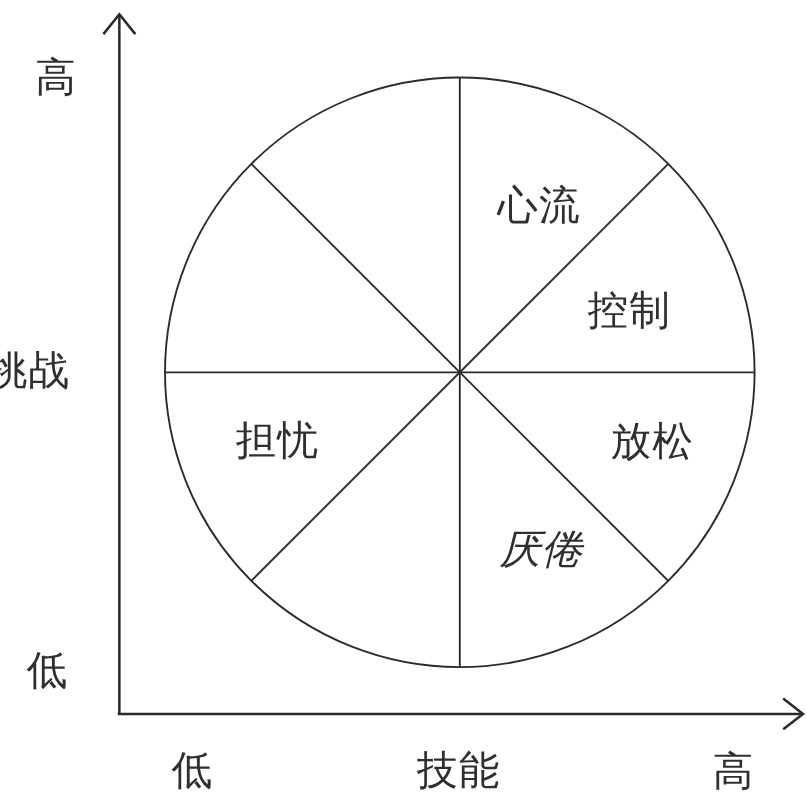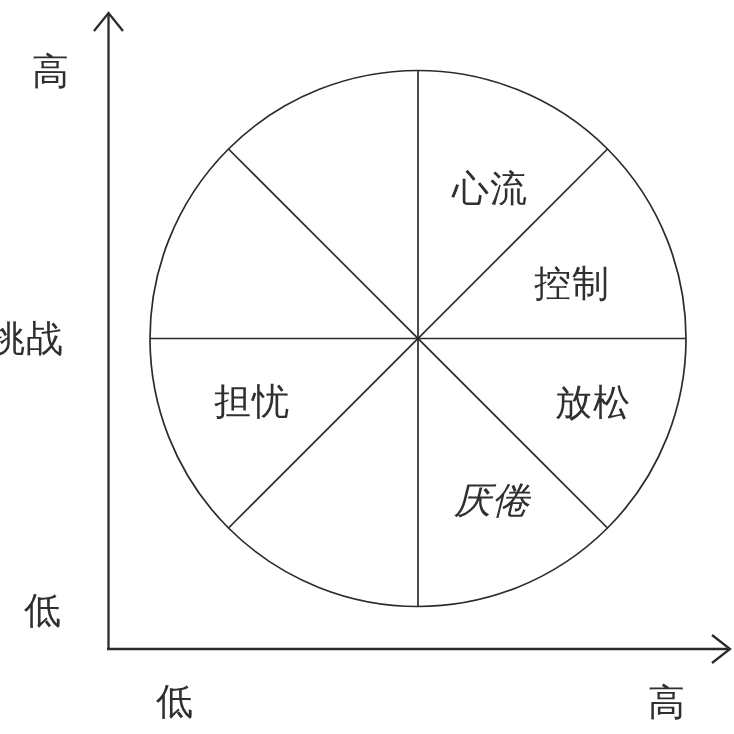--- a/index.html
+++ b/index.html
@@ -63,15 +63,16 @@
   <span class="lbl s-flow">心流</span>
   <span class="lbl s-control">控制</span>
   <span class="lbl s-worry">担忧</span>
   <span class="lbl s-relaxation">放松</span>
   <span class="lbl s-boredom">厌倦</span>
 
   <span class="lbl a-y-high">高</span>
   <span class="lbl a-y-title">挑战</span>
   <span class="lbl a-y-low">低</span>
   <span class="lbl a-x-low">低</span>
+  <span class="lbl a-x-title">技能</span>
   <span class="lbl a-x-high">高</span>
 
 </div>
 
 </body></html>

